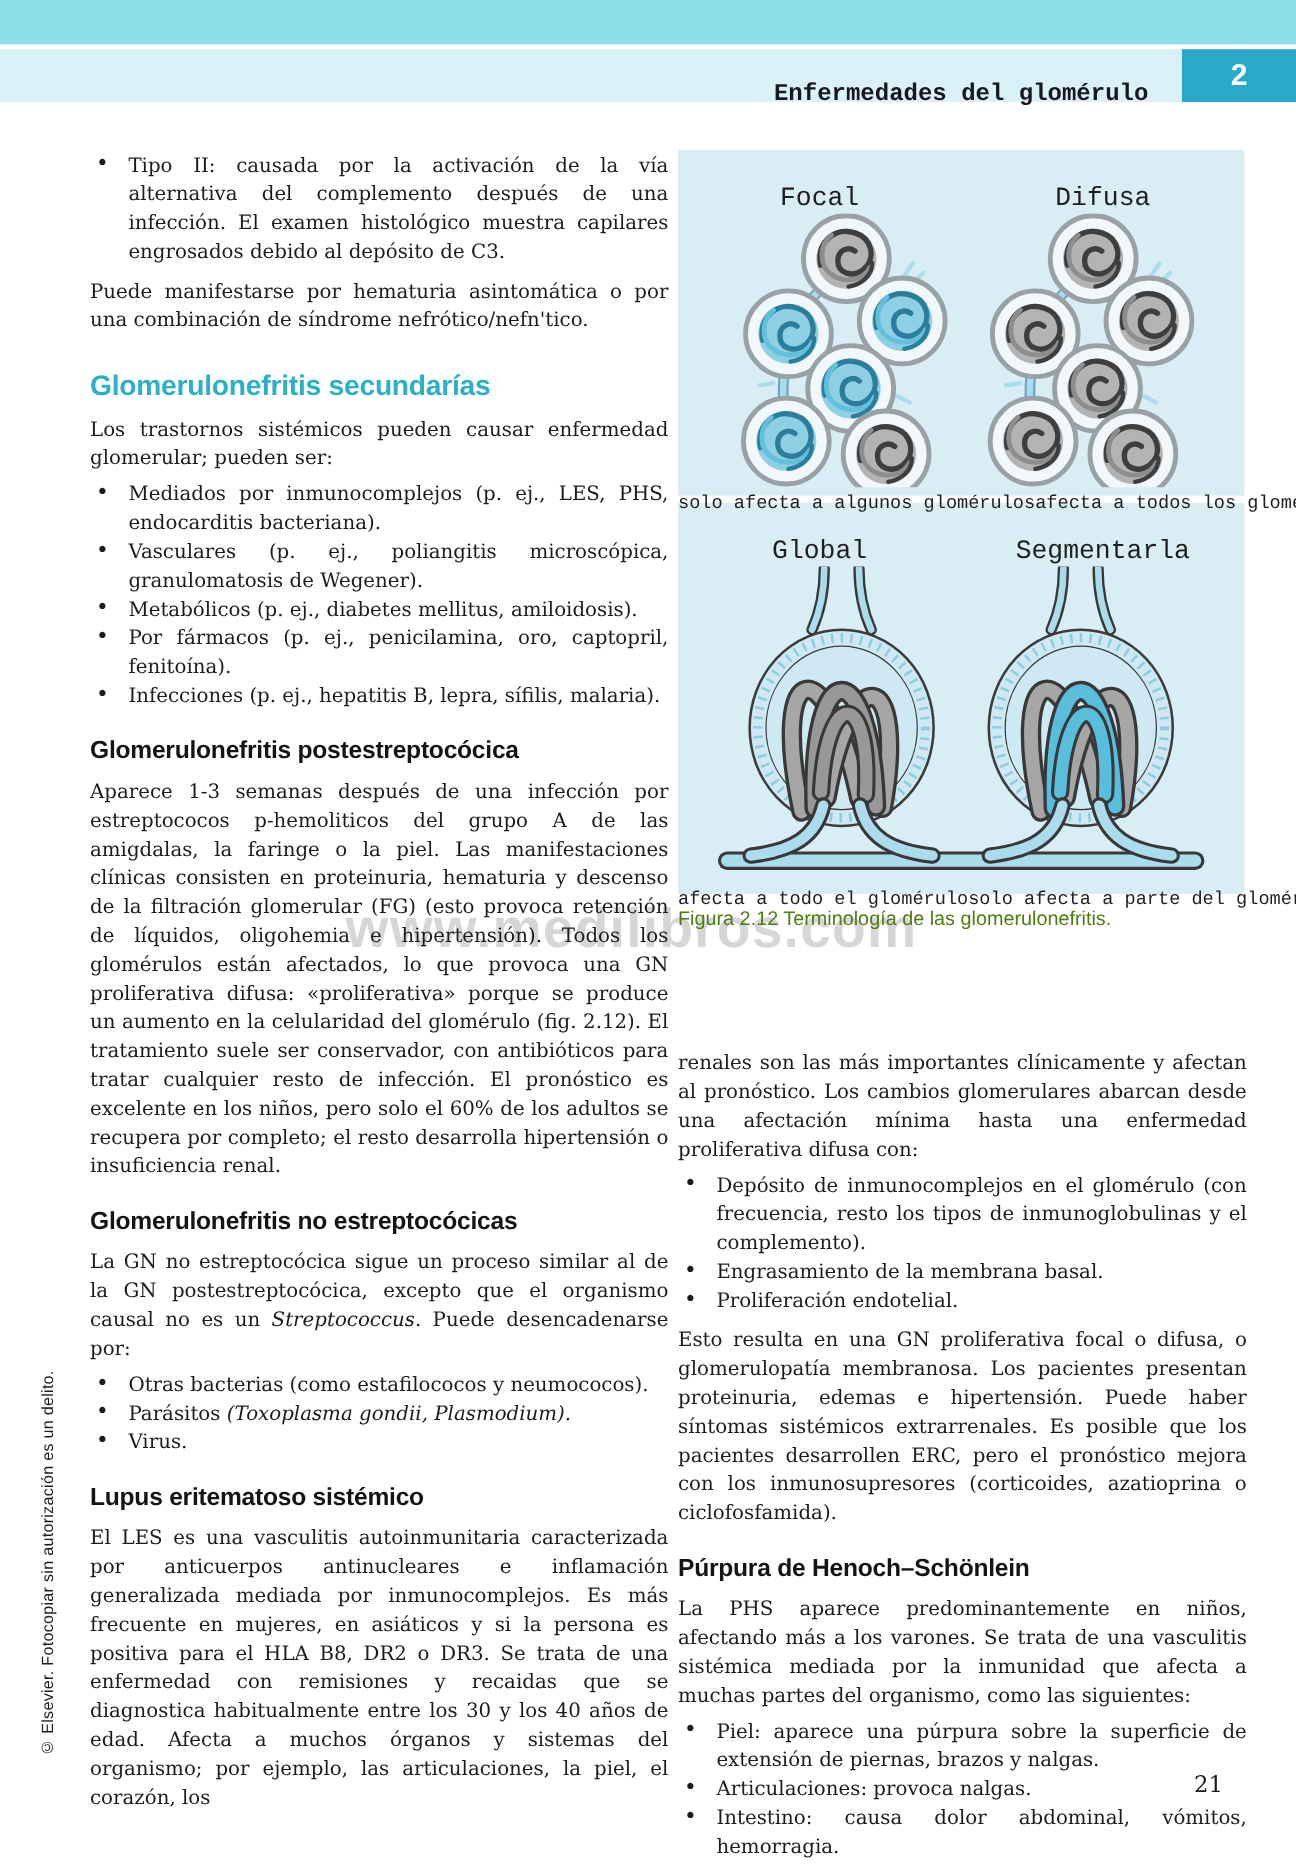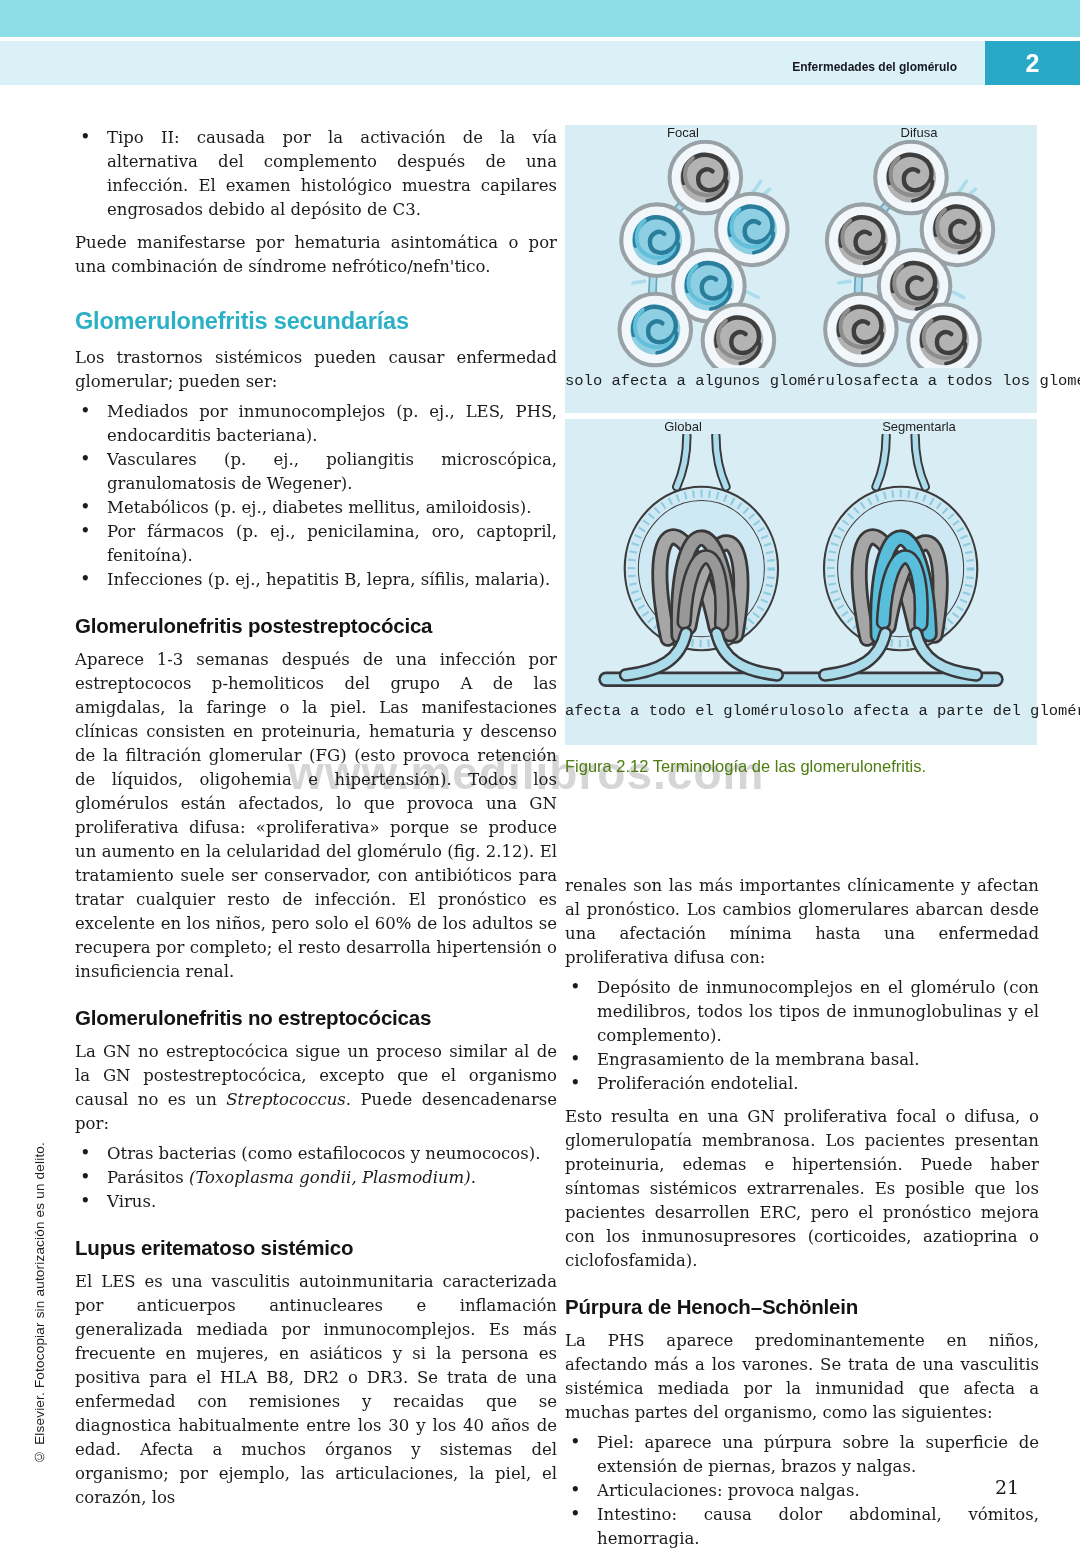--- a/index.html
+++ b/index.html
@@ -2,22 +2,22 @@
 <html><head>
 <meta charset="utf-8">
 <style>
   html,body{margin:0;padding:0;background:#ffffff;}
   .page{position:relative;width:1080px;height:1562px;background:#ffffff;overflow:hidden;
         font-family:"DejaVu Serif","Liberation Serif",serif;color:#1b1b1b;}
 
   
   .band-top{position:absolute;left:0;top:0;width:1080px;height:37px;background:#8edee8;}
   .band-header{position:absolute;left:0;top:41px;width:985px;height:44px;background:#d9f1f7;}
-  .band-header .title{position:absolute;right:28px;top:4px;line-height:44px;
-        font-family:Liberation Sans, sans-serif;font-weight:600;font-size:12px;color:#17171f;}
+  .band-header .title{position:absolute;right:28px;top:16px;line-height:44px;
+        font-family:Liberation Mono, monospace;font-weight:600;font-size:20px;color:#17171f;}
   .chapter-box{position:absolute;left:985px;top:41px;width:95px;height:44px;background:#29a9c7;}
   .chapter-box span{display:block;text-align:center;line-height:44px;color:#ffffff;
         font-family:"Liberation Sans","DejaVu Sans",sans-serif;font-weight:bold;font-size:25px;}
 
   
   .watermark{position:absolute;left:288px;top:746px;z-index:1;
         font-family:"Liberation Sans","DejaVu Sans",sans-serif;font-weight:bold;font-size:46px;
         color:#9a9a9a;opacity:.40;letter-spacing:1px;white-space:nowrap;pointer-events:none;}
 
   
@@ -40,22 +40,22 @@
         color:#2bb0c6;margin:30px 0 13px 0;letter-spacing:-.2px;}
   h3.sub{font-family:"Liberation Sans","DejaVu Sans",sans-serif;font-weight:600;font-size:20.5px;
         color:#141414;margin:22px 0 10px 0;letter-spacing:-.2px;}
   .it{font-style:italic;}
 
   
   .figure{position:absolute;left:565px;top:125px;width:472px;z-index:0;}
   .fig-panel{background:#d9edf5;}
   .panel1{height:288px;margin-bottom:6px;}
   .panel2{height:326px;}
-  .fig-label-row{display:flex;padding-top:0;
-        font-family:Liberation Sans, sans-serif;font-size:13px;color:#1e1e1e;}
+  .fig-label-row{display:flex;padding-top:28px;
+        font-family:Liberation Mono, monospace;font-size:22px;color:#1e1e1e;}
   .fig-label-row div{flex:1;text-align:center;}
   .fig-cap-row{display:flex;font-family:"Liberation Sans","DejaVu Sans",sans-serif;
         font-size:15.5px;color:#1e1e1e;}
   .fig-cap-row div{flex:1;white-space:nowrap;font-family:Liberation Mono, monospace;}
   .fig-caption{position:absolute;left:565px;top:757px;width:472px;z-index:2;
         font-family:"Liberation Sans","DejaVu Sans",sans-serif;font-size:16.5px;color:#4d7c0f;}
 
   .col-right{position:absolute;left:565px;top:874px;width:474px;z-index:2;}
 
   .page-num{position:absolute;left:995px;top:1476px;z-index:2;font-size:19px;color:#1b1b1b;}
@@ -236,21 +236,21 @@
         <div>solo afecta a parte del glomérulo</div>
       </div>
     </div>
   </div>
 
   <div class="fig-caption">Figura 2.12 Terminología de las glomerulonefritis.</div>
 
   <div class="col-right body-txt">
     <p>renales son las más importantes clínicamente y afectan al pronóstico. Los cambios glomerulares abarcan desde una afectación mínima hasta una enfermedad proliferativa difusa con:</p>
     <ul class="blt">
-      <li>Depósito de inmunocomplejos en el glomérulo (con medilibros, todos los tipos de inmunoglobulinas y el complemento).</li>
+      <li>Depósito de inmunocomplejos en el glomérulo (con frecuencia, resto los tipos de inmunoglobulinas y el complemento).</li>
       <li>Engrasamiento de la membrana basal.</li>
       <li>Proliferación endotelial.</li>
     </ul>
     <p class="p-gap">Esto resulta en una GN proliferativa focal o difusa, o glomerulopatía membranosa. Los pacientes presentan proteinuria, edemas e hipertensión. Puede haber síntomas sistémicos extrarrenales. Es posible que los pacientes desarrollen ERC, pero el pronóstico mejora con los inmunosupresores (corticoides, azatioprina o ciclofosfamida).</p>
 
     <h3 class="sub">Púrpura de Henoch–Schönlein</h3>
     <p>La PHS aparece predominantemente en niños, afectando más a los varones. Se trata de una vasculitis sistémica mediada por la inmunidad que afecta a muchas partes del organismo, como las siguientes:</p>
     <ul class="blt">
       <li>Piel: aparece una púrpura sobre la superficie de extensión de piernas, brazos y nalgas.</li>
       <li>Articulaciones: provoca nalgas.</li>

